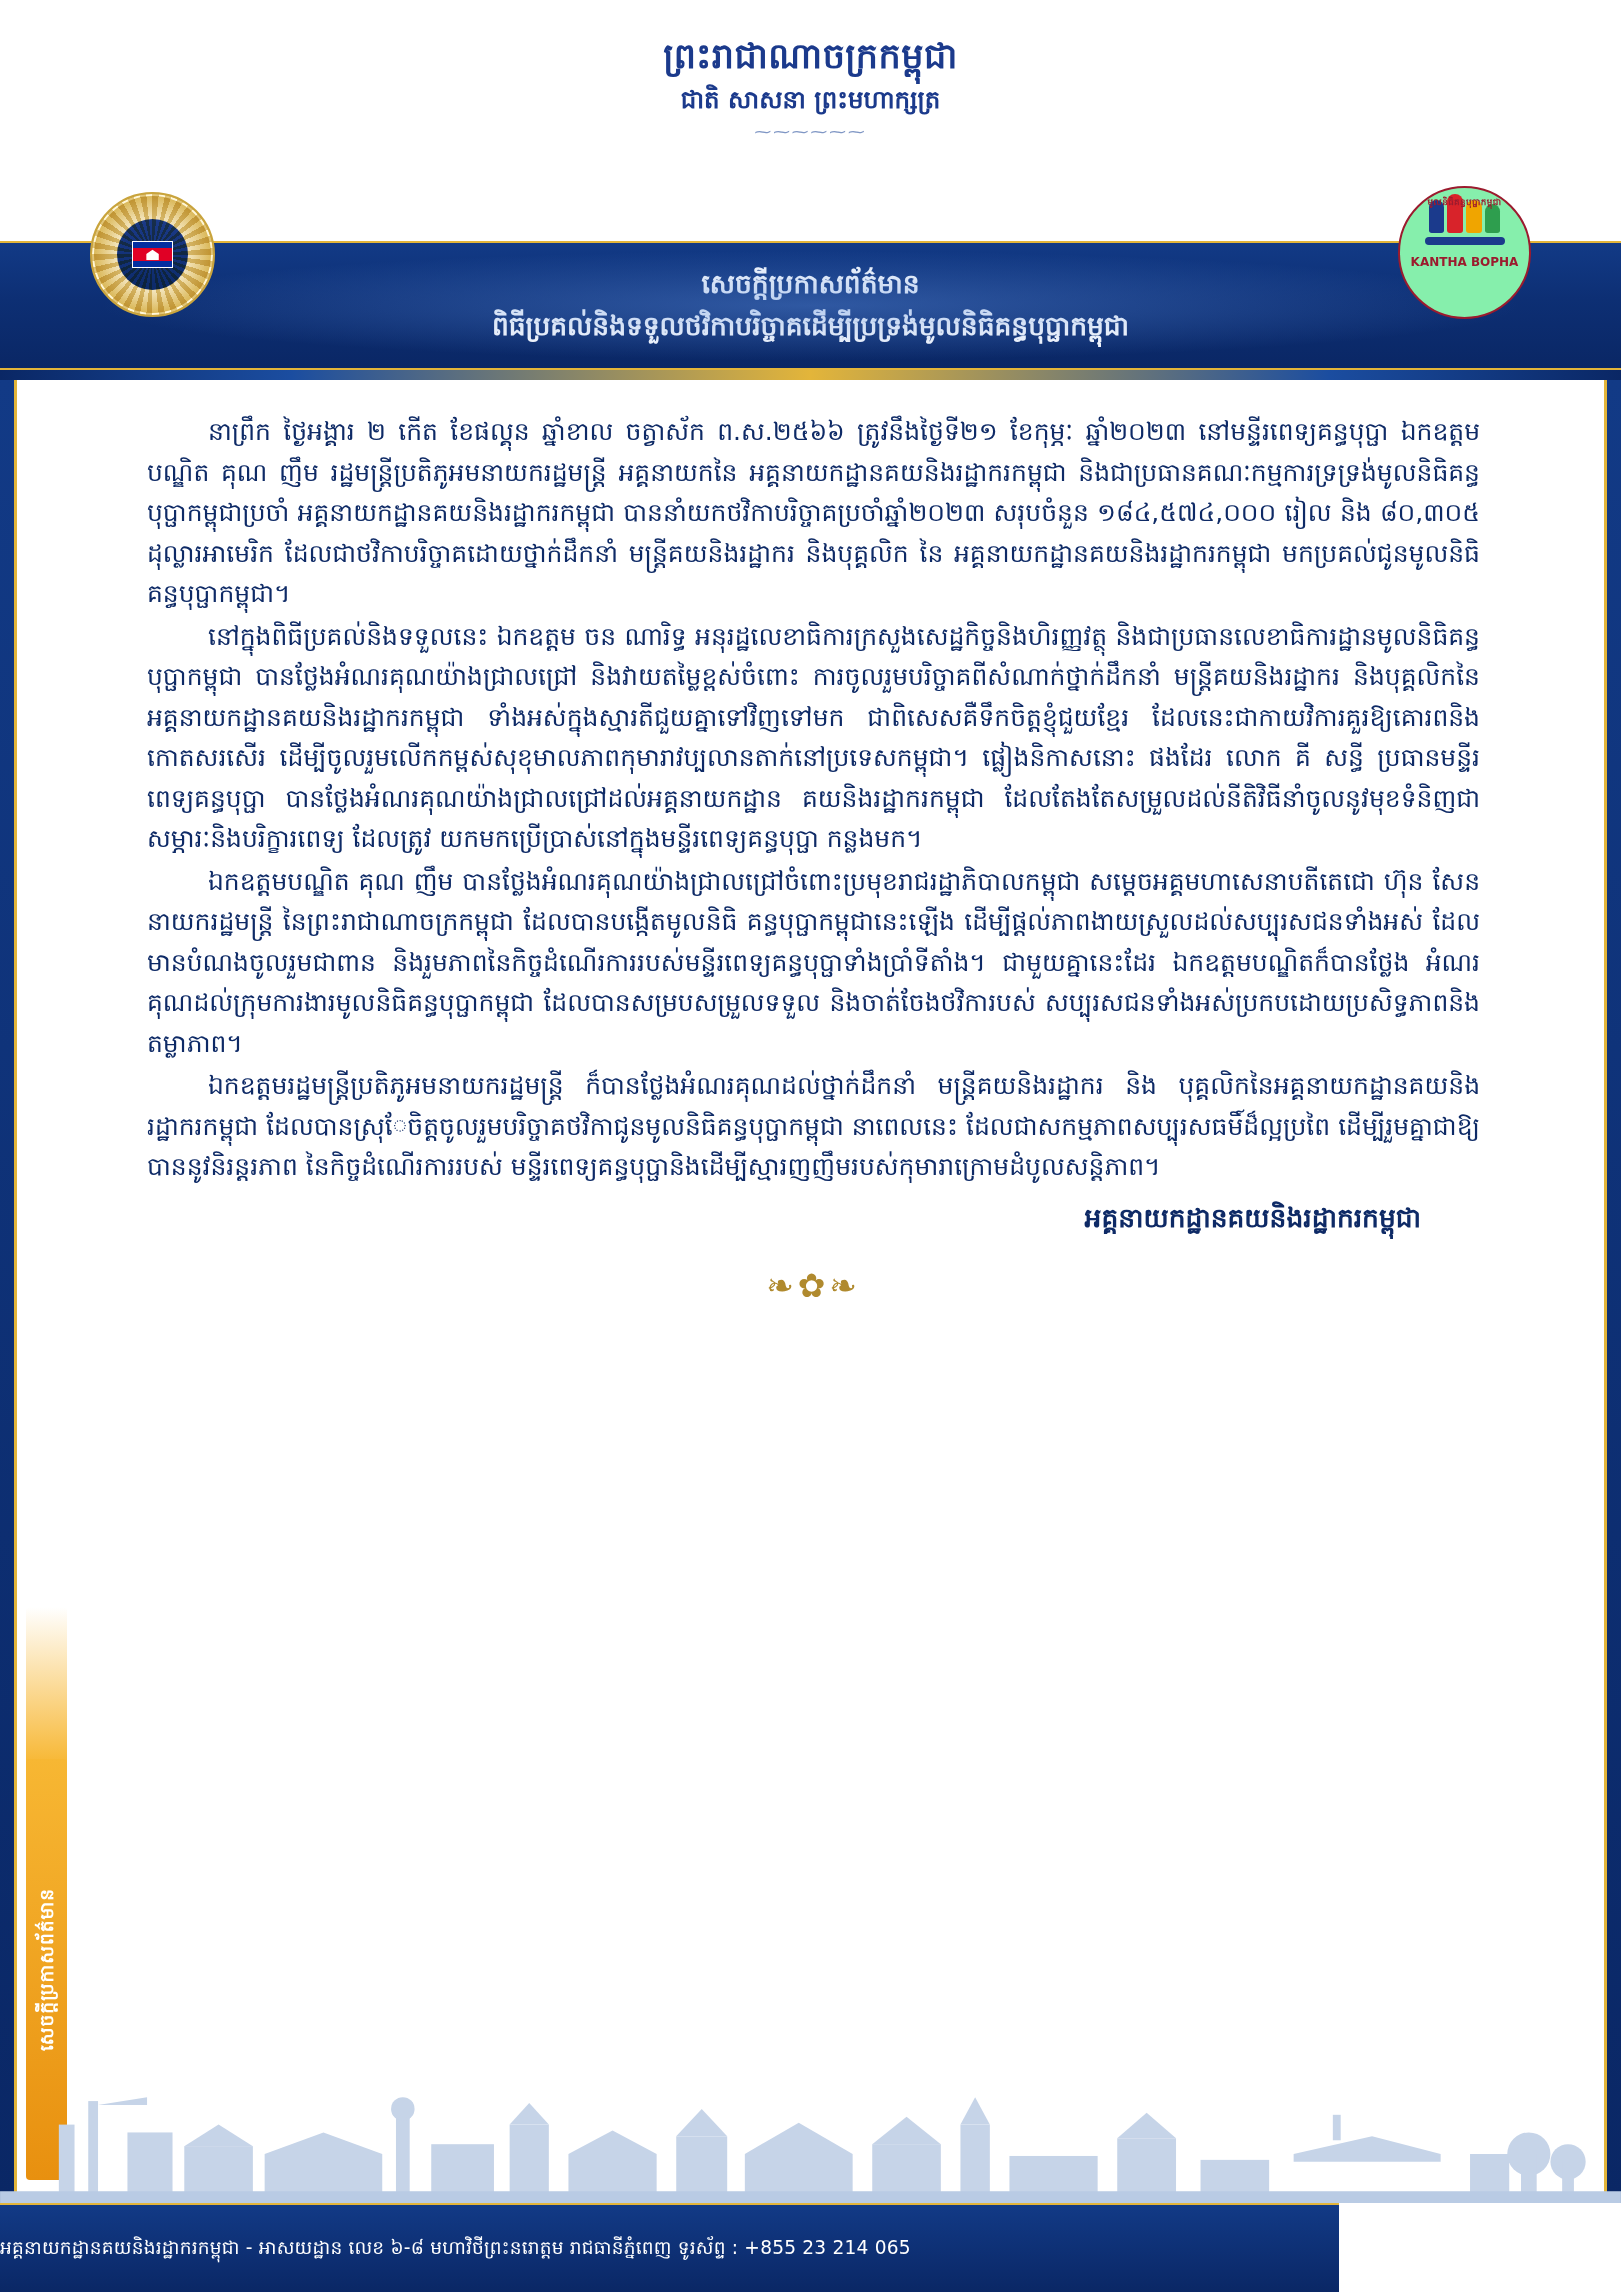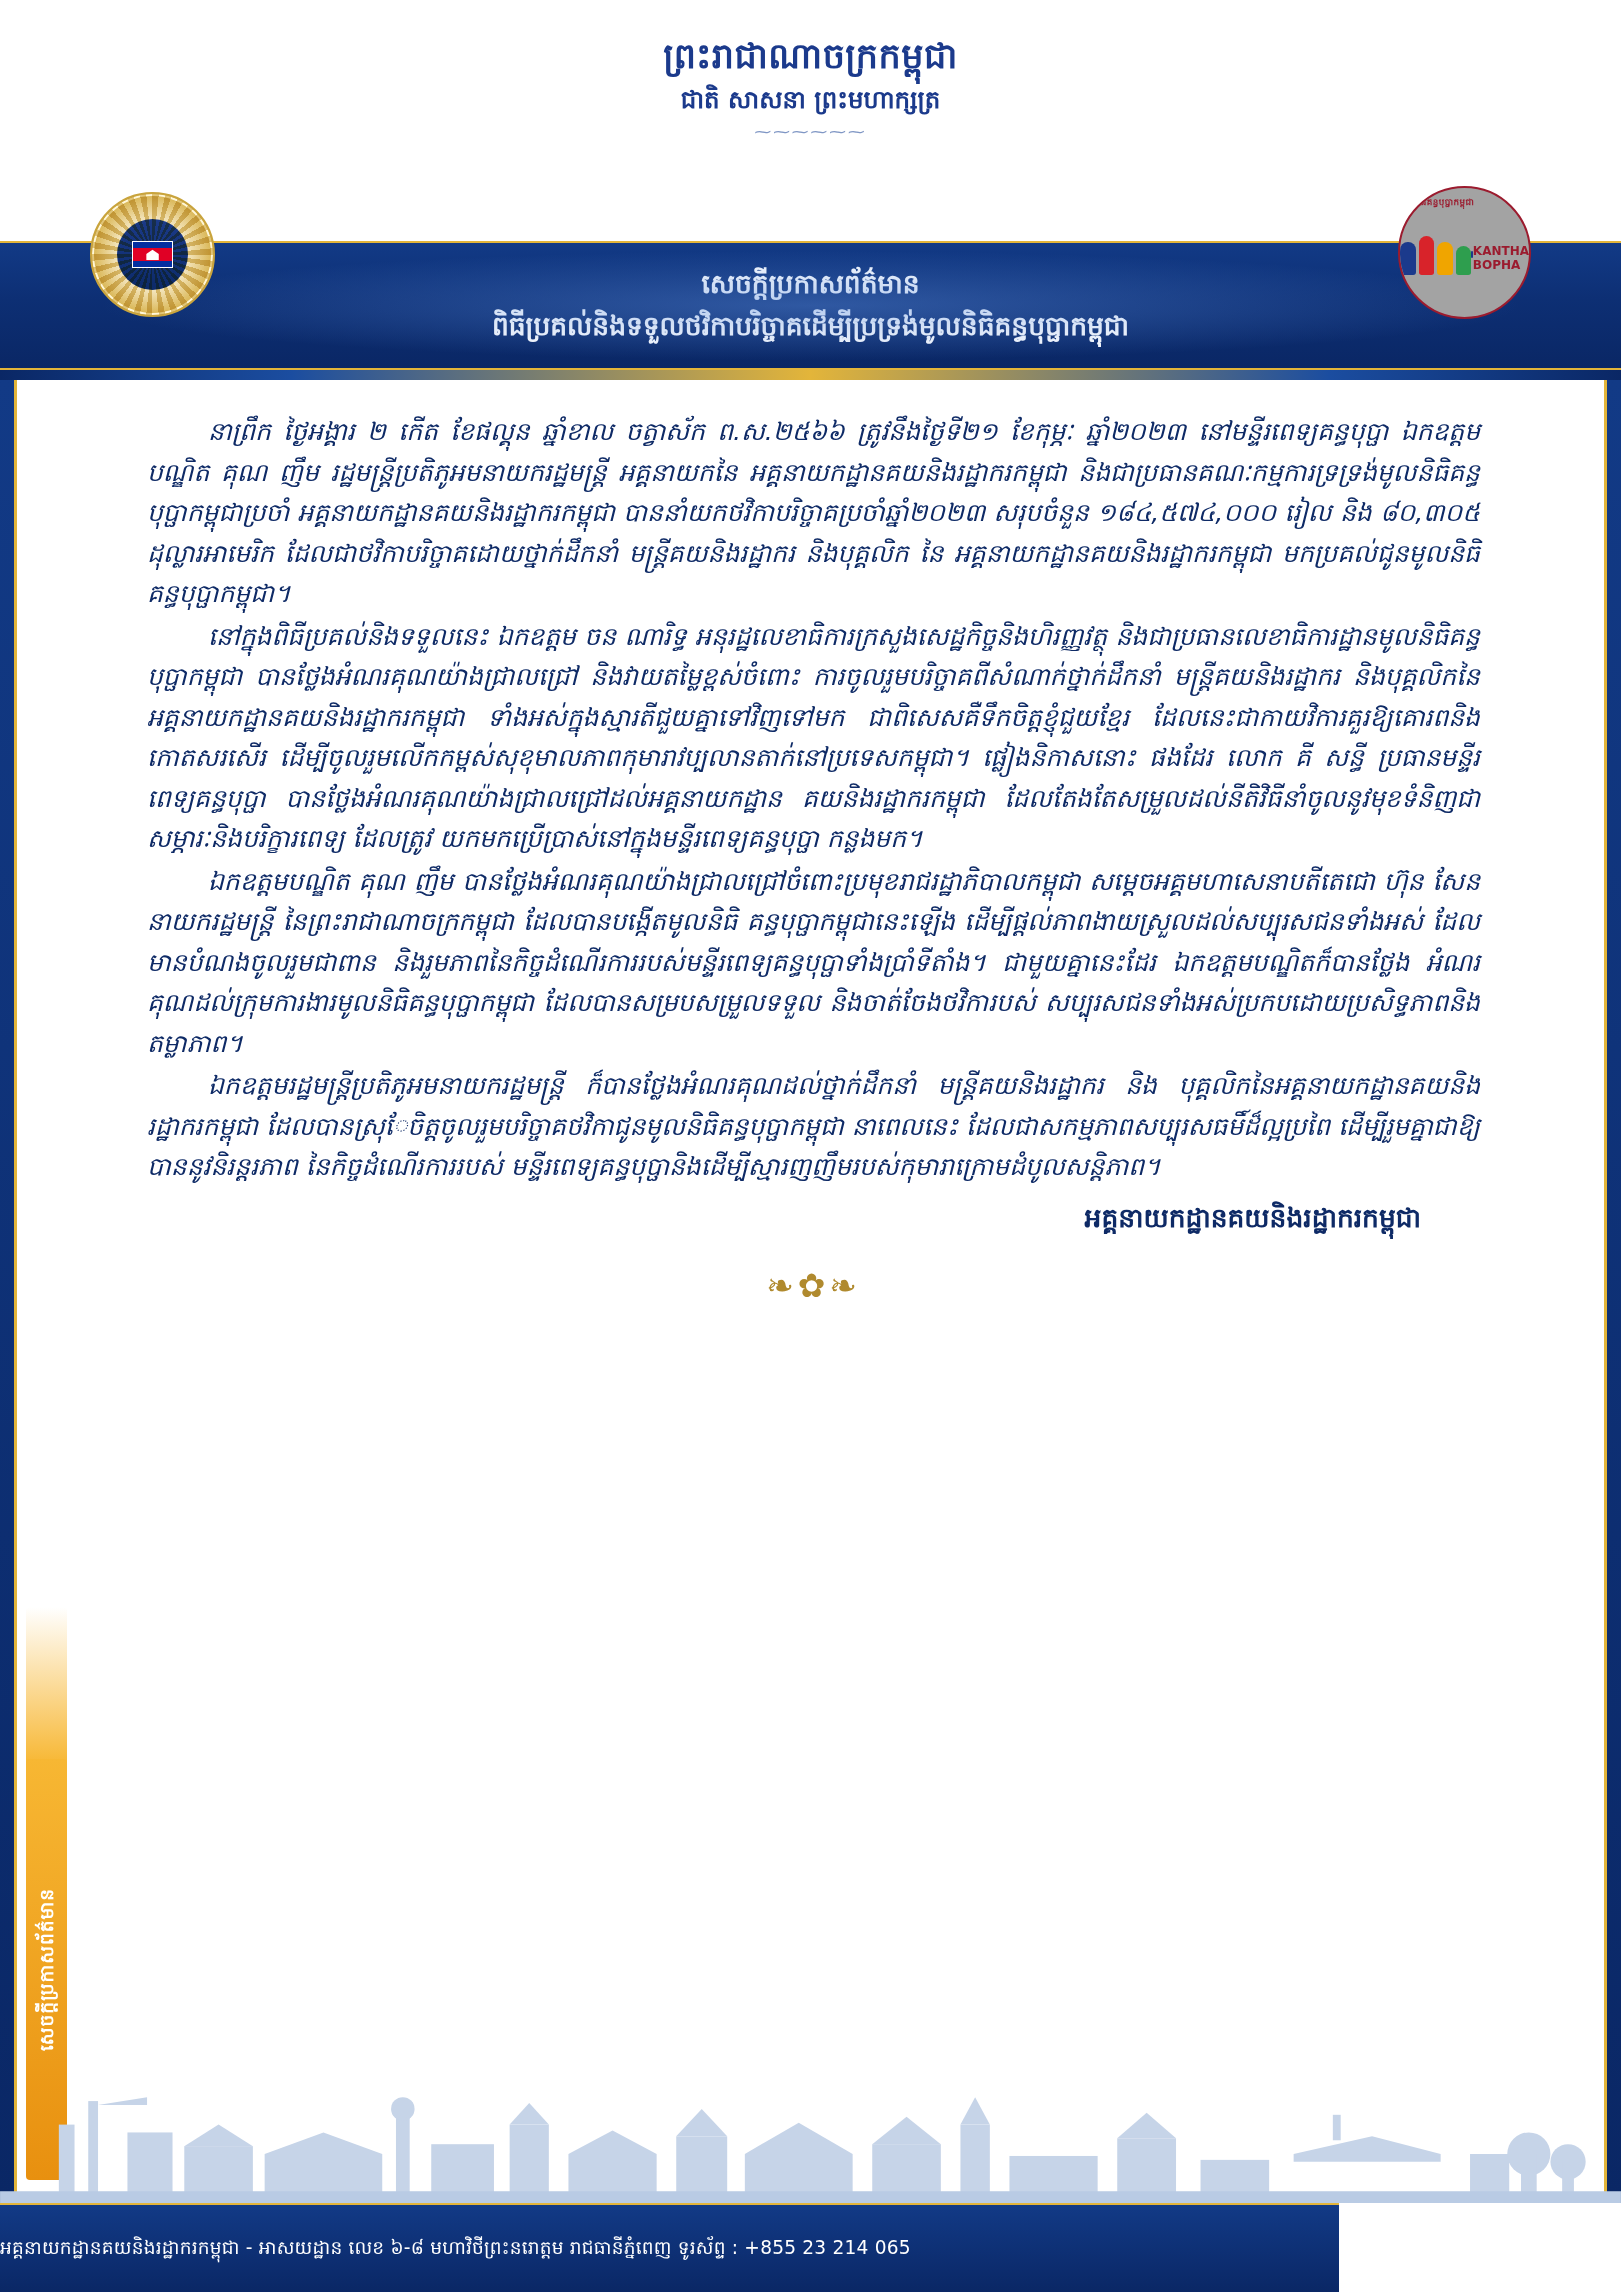--- a/index.html
+++ b/index.html
@@ -126,24 +126,24 @@
     background:
       repeating-conic-gradient(from 0deg, rgba(200,160,40,0.55) 0deg 6deg, rgba(255,245,210,0.15) 6deg 12deg);
     mix-blend-mode: multiply;
   }
 
   .emblem-right {
     right: 90px;
     top: 186px;
     width: 133px;
     height: 133px;
-    background: #a3a3a3;
+    background: #86efac;
     border: 2.9px solid #9b1b2e;
-    display: flex; align-items: center; justify-content: space-between;
-    flex-direction: row;
+    display: flex; align-items: center; justify-content: flex-start;
+    flex-direction: column;
   }
   .emblem-right .ring-text {
     position: absolute;
     top: 7.8px;
     font-size: 8.8px;
     color: #9b1b2e;
     font-weight: bold;
     letter-spacing: 0.4px;
   }
   .emblem-right .figs {
@@ -204,21 +204,20 @@
     left: 147px;
     width: 1333px;
   }
   p.para {
     margin: 0 0 2px 0;
     color: #0e2a66;
     font-size: 25px;
     line-height: 1.62;
     text-align: justify;
     text-justify: inter-word;
-    font-style: italic;
   }
   p.para.indent { text-indent: 61px; }
 
   .signature {
     margin-top: 13.7px;
     text-align: right;
     padding-right: 59px;
     color: #0e2a66;
     font-size: 26.5px;
     font-weight: bold;

